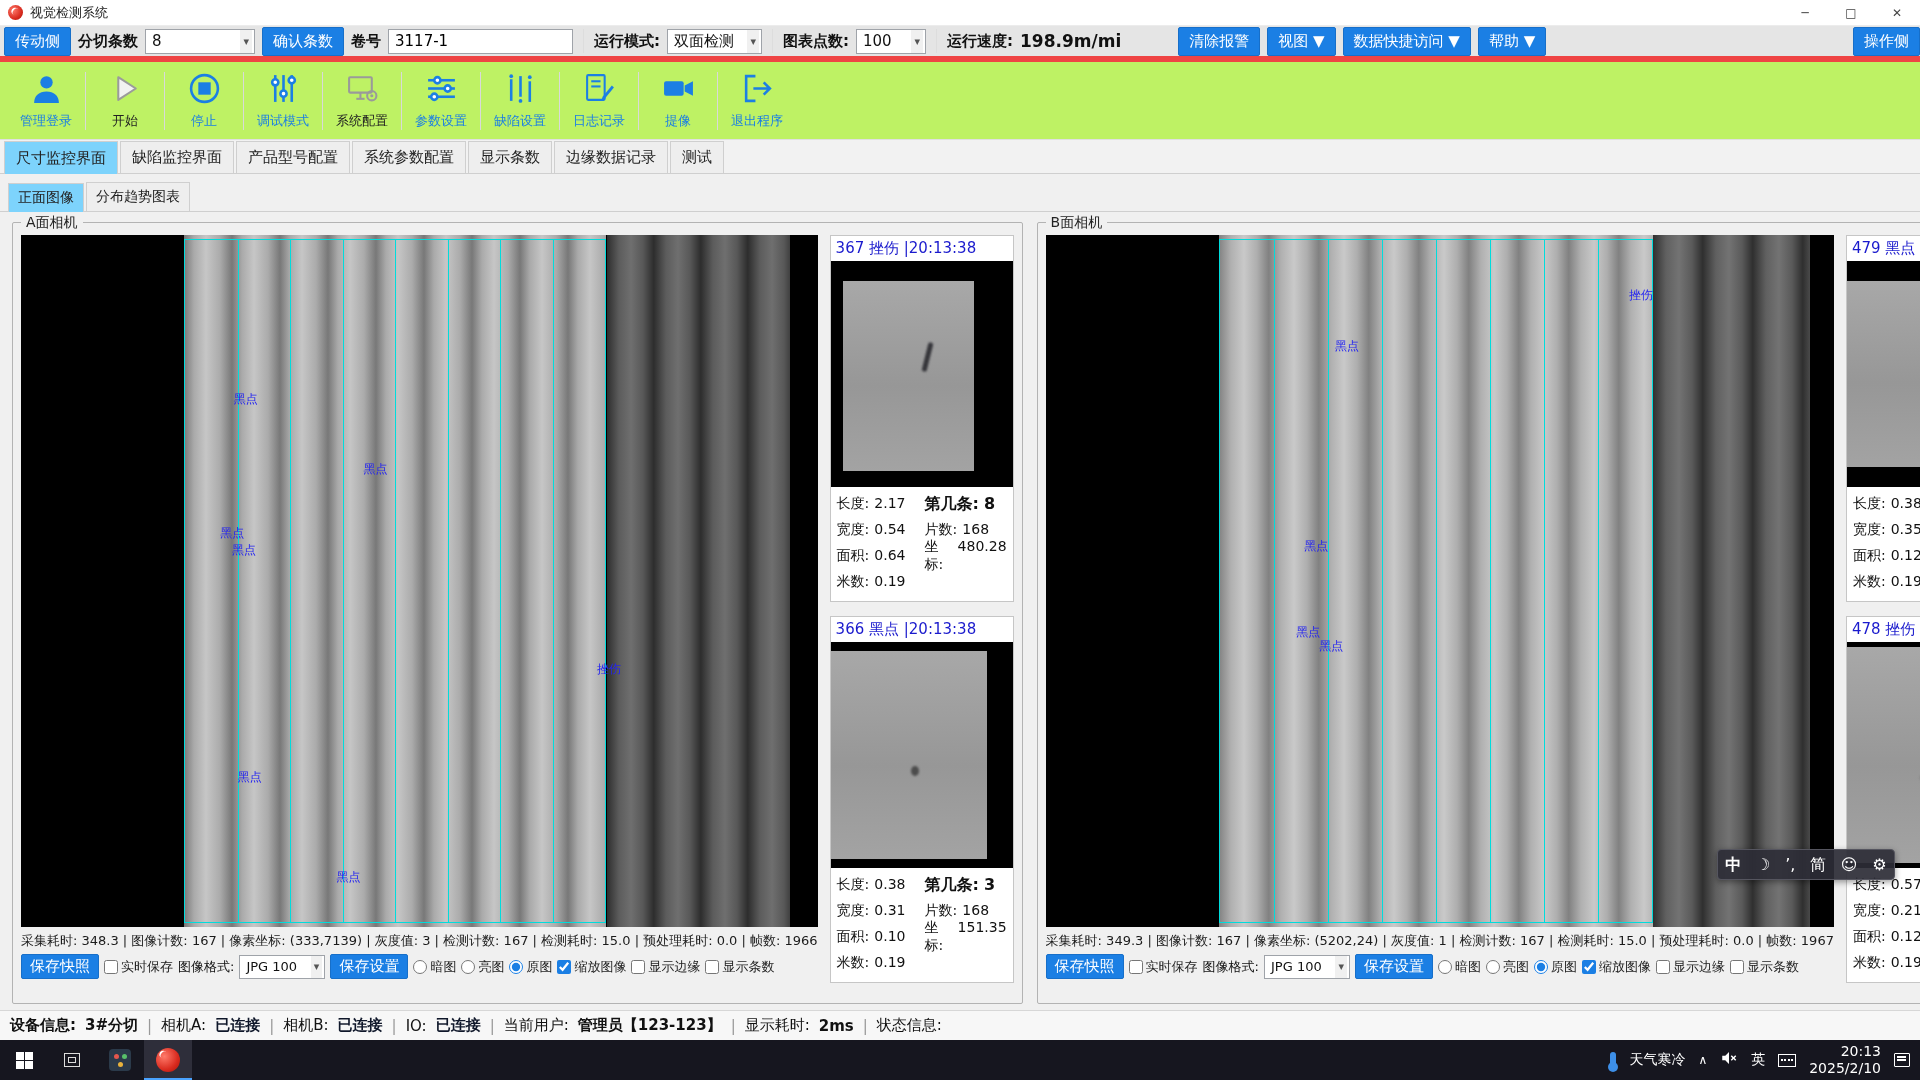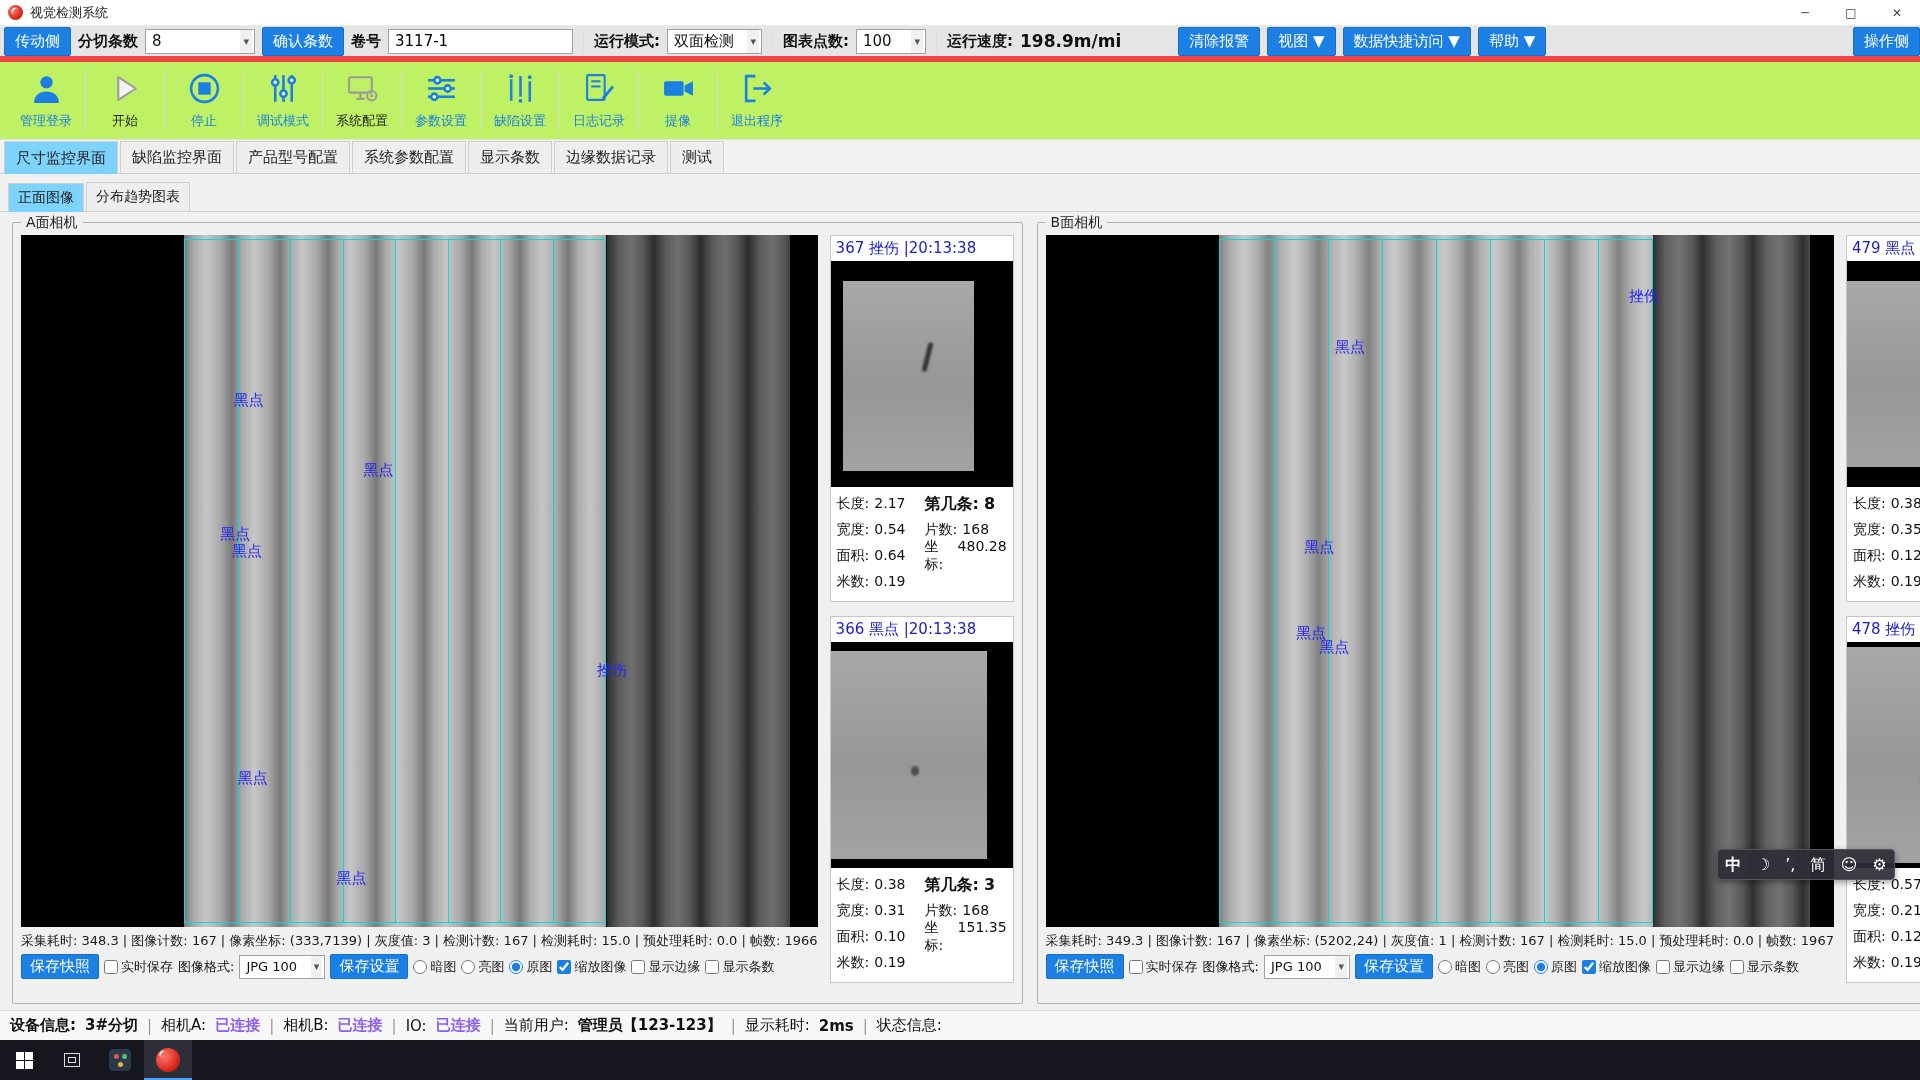--- a/index.html
+++ b/index.html
@@ -62,21 +62,21 @@
   .sa-dim    { left:73.5%; width:23%; background:repeating-linear-gradient(90deg,#2e2e2e 0px,#5c5c5c 12px,#6f6f6f 24px,#585858 36px,#2c2c2c 47px); }
   .sb-bright { left:22%; width:55%; background:repeating-linear-gradient(90deg,#828282 0px,#b0b0b0 12px,#c9c9c9 25px,#aeaeae 38px,#808080 50px); }
   .sb-dim    { left:77%; width:20%; background:repeating-linear-gradient(90deg,#303030 0px,#606060 13px,#737373 26px,#5a5a5a 39px,#2e2e2e 50px); }
   .cyanbox { position:absolute; top:4px; bottom:4px; border:1px solid #00dcdc; }
   .cyanbox.ca { left:20.5%; width:53%; }
   .cyanbox.cb { left:22%; width:55%; }
   .cyanbox i { position:absolute; top:0; bottom:0; width:1px; background:#00dcdc; }
   .cyanbox i:nth-child(1){left:12.5%} .cyanbox i:nth-child(2){left:25%} .cyanbox i:nth-child(3){left:37.5%}
   .cyanbox i:nth-child(4){left:50%} .cyanbox i:nth-child(5){left:62.5%} .cyanbox i:nth-child(6){left:75%}
   .cyanbox i:nth-child(7){left:87.5%}
-  .imlabel { position:absolute; color:#2525f0; font-size:15px; white-space:nowrap; }
+  .imlabel { position:absolute; color:#2525f0; font-size:12px; white-space:nowrap; }
 
   .camstatus { margin-top:5px; font-size:13px; color:#1b1b1b; white-space:nowrap; overflow:hidden; }
   .camctrl { margin-top:4px; display:flex; align-items:center; gap:5px; white-space:nowrap; }
   .chk { display:inline-flex; align-items:center; font-size:13px; color:#222; }
   .chk input { width:14px; height:14px; margin:0 3px 0 0; accent-color:#1b7fe4; }
   .ctl-label { font-size:13px; }
 
   .defectcol { width:184px; display:flex; flex-direction:column; gap:14px; }
   .dcard { background:#fff; border:1px solid #c6c6c6; }
   .dhead { color:#1a1acd; font-size:15px; padding:3px 5px; white-space:nowrap; }
@@ -92,21 +92,21 @@
   .b1m { left:40%; top:58%; width:16px; height:6px; background:#666; border-radius:50%; transform:rotate(-18deg); filter:blur(1.5px); }
   .dstats { padding:4px 6px 6px 6px; font-size:14px; }
   .drow { display:flex; align-items:center; height:26px; }
   .pl { width:88px; display:inline-flex; gap:5px; }
   .pr { flex:1; display:inline-flex; gap:5px; }
   .strong { font-weight:bold; font-size:16px; }
 
   
   .statusbar { position:absolute; left:0; right:0; bottom:40px; height:30px; background:#f7f7f7; border-top:1px solid #d7d7d7; display:flex; align-items:center; gap:9px; padding-left:10px; font-size:15px; }
   .sb.b { font-weight:bold; }
-  .sb.blue { color:#8b5cf6; }
+  .sb.blue { color:#0f172a; }
   .sbsep { color:#999; }
 
   
   .taskbar { position:absolute; left:0; right:0; bottom:0; height:40px; background:#16161f; display:flex; align-items:stretch; color:#fff; }
   .tbbtn { width:48px; display:flex; align-items:center; justify-content:center; }
   .tbbtn.active { background:#2e2e3a; box-shadow:inset 0 -2px 0 #4aa3ff; }
   .winlogo { width:17px; height:17px; display:grid; grid-template-columns:8px 8px; grid-template-rows:8px 8px; gap:1px; }
   .winlogo b { background:#fff; }
   .tvicon { width:16px; height:14px; border:1px solid #ddd; position:relative; }
   .tvicon::after { content:""; position:absolute; left:3px; top:3px; right:3px; bottom:3px; border:1px solid #ddd; }
@@ -627,13 +627,30 @@
   </div>
   <div class="tbbtn">
     <span class="tvicon"></span>
   </div>
   <div class="tbbtn">
     <span class="appico1"></span>
   </div>
   <div class="tbbtn active">
     <span class="applogo lg"></span>
   </div>
+  <div class="tray">
+    <span class="thermo"></span>
+    <span class="trtext">天气寒冷</span>
+    <span class="trtext chv">∧</span>
+    <span><svg viewBox="0 0 24 24" width="18" height="18">
+          <path d="M3 9 H7 L12 4 V20 L7 15 H3 Z" fill="#fff"></path>
+          <line x1="15" y1="9" x2="21" y2="15" stroke="#fff" stroke-width="2"></line>
+          <line x1="21" y1="9" x2="15" y2="15" stroke="#fff" stroke-width="2"></line>
+        </svg></span>
+    <span class="trtext">英</span>
+    <span class="kbicon"></span>
+    <div class="clock">
+      <div>20:13</div>
+      <div>2025/2/10</div>
+    </div>
+    <span class="acicon"></span>
+  </div>
 </div>
 
 </body></html>

